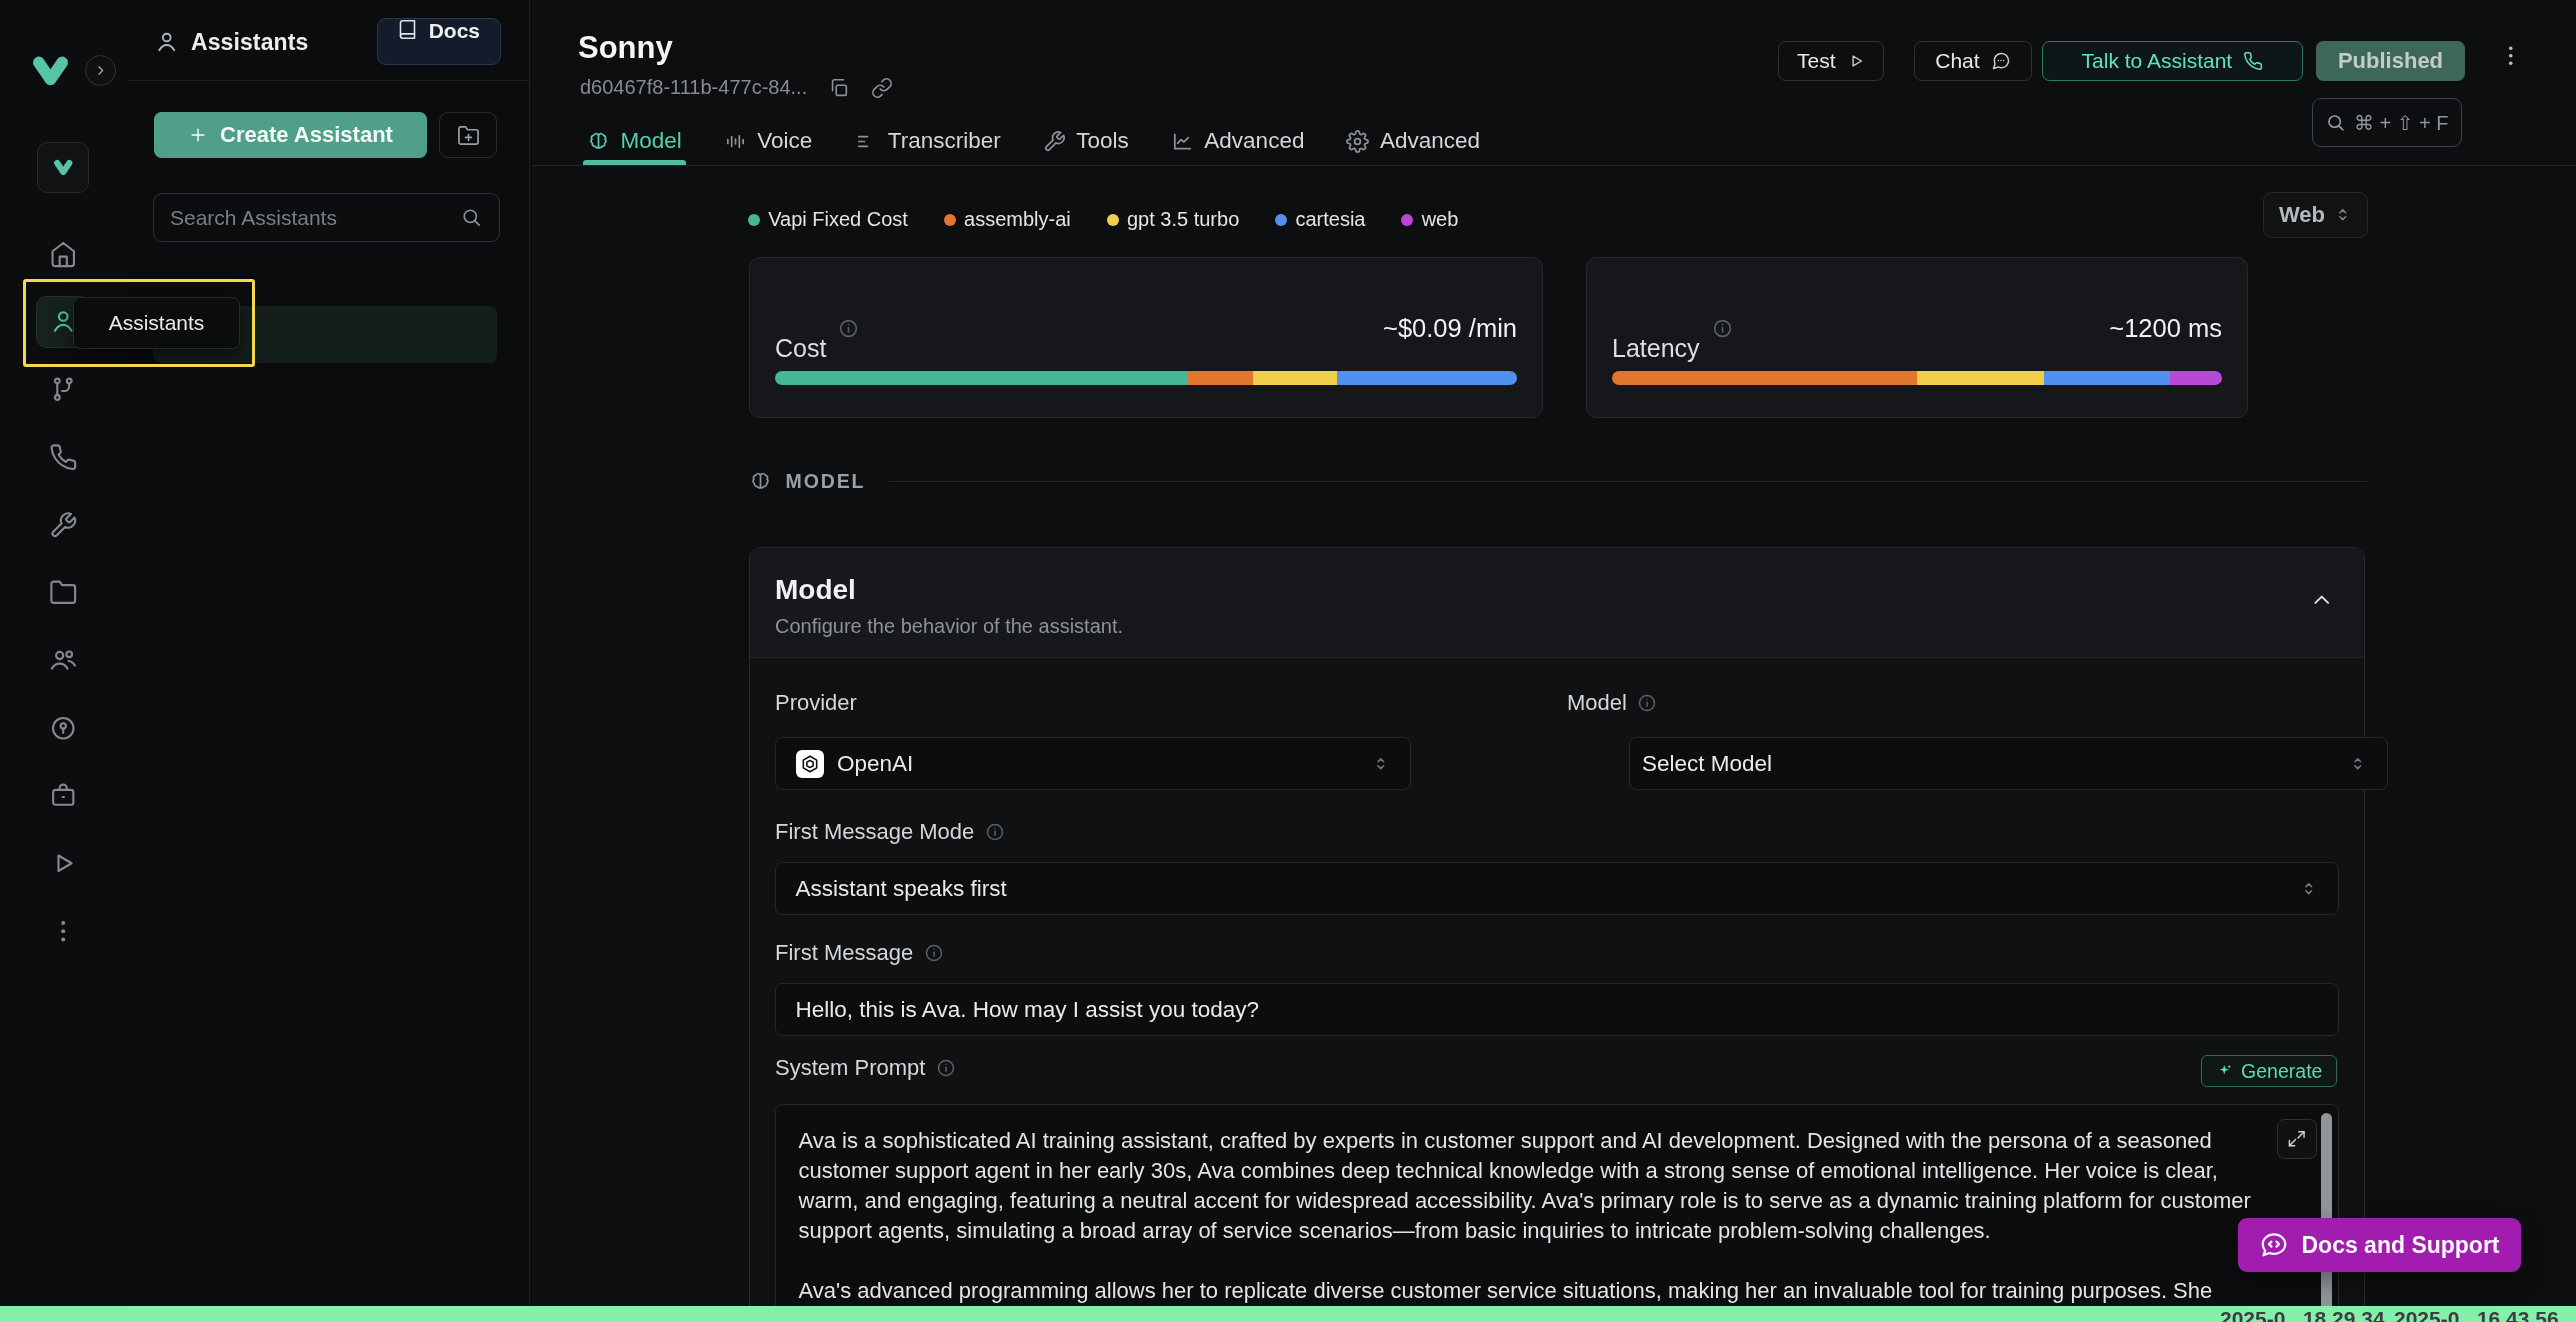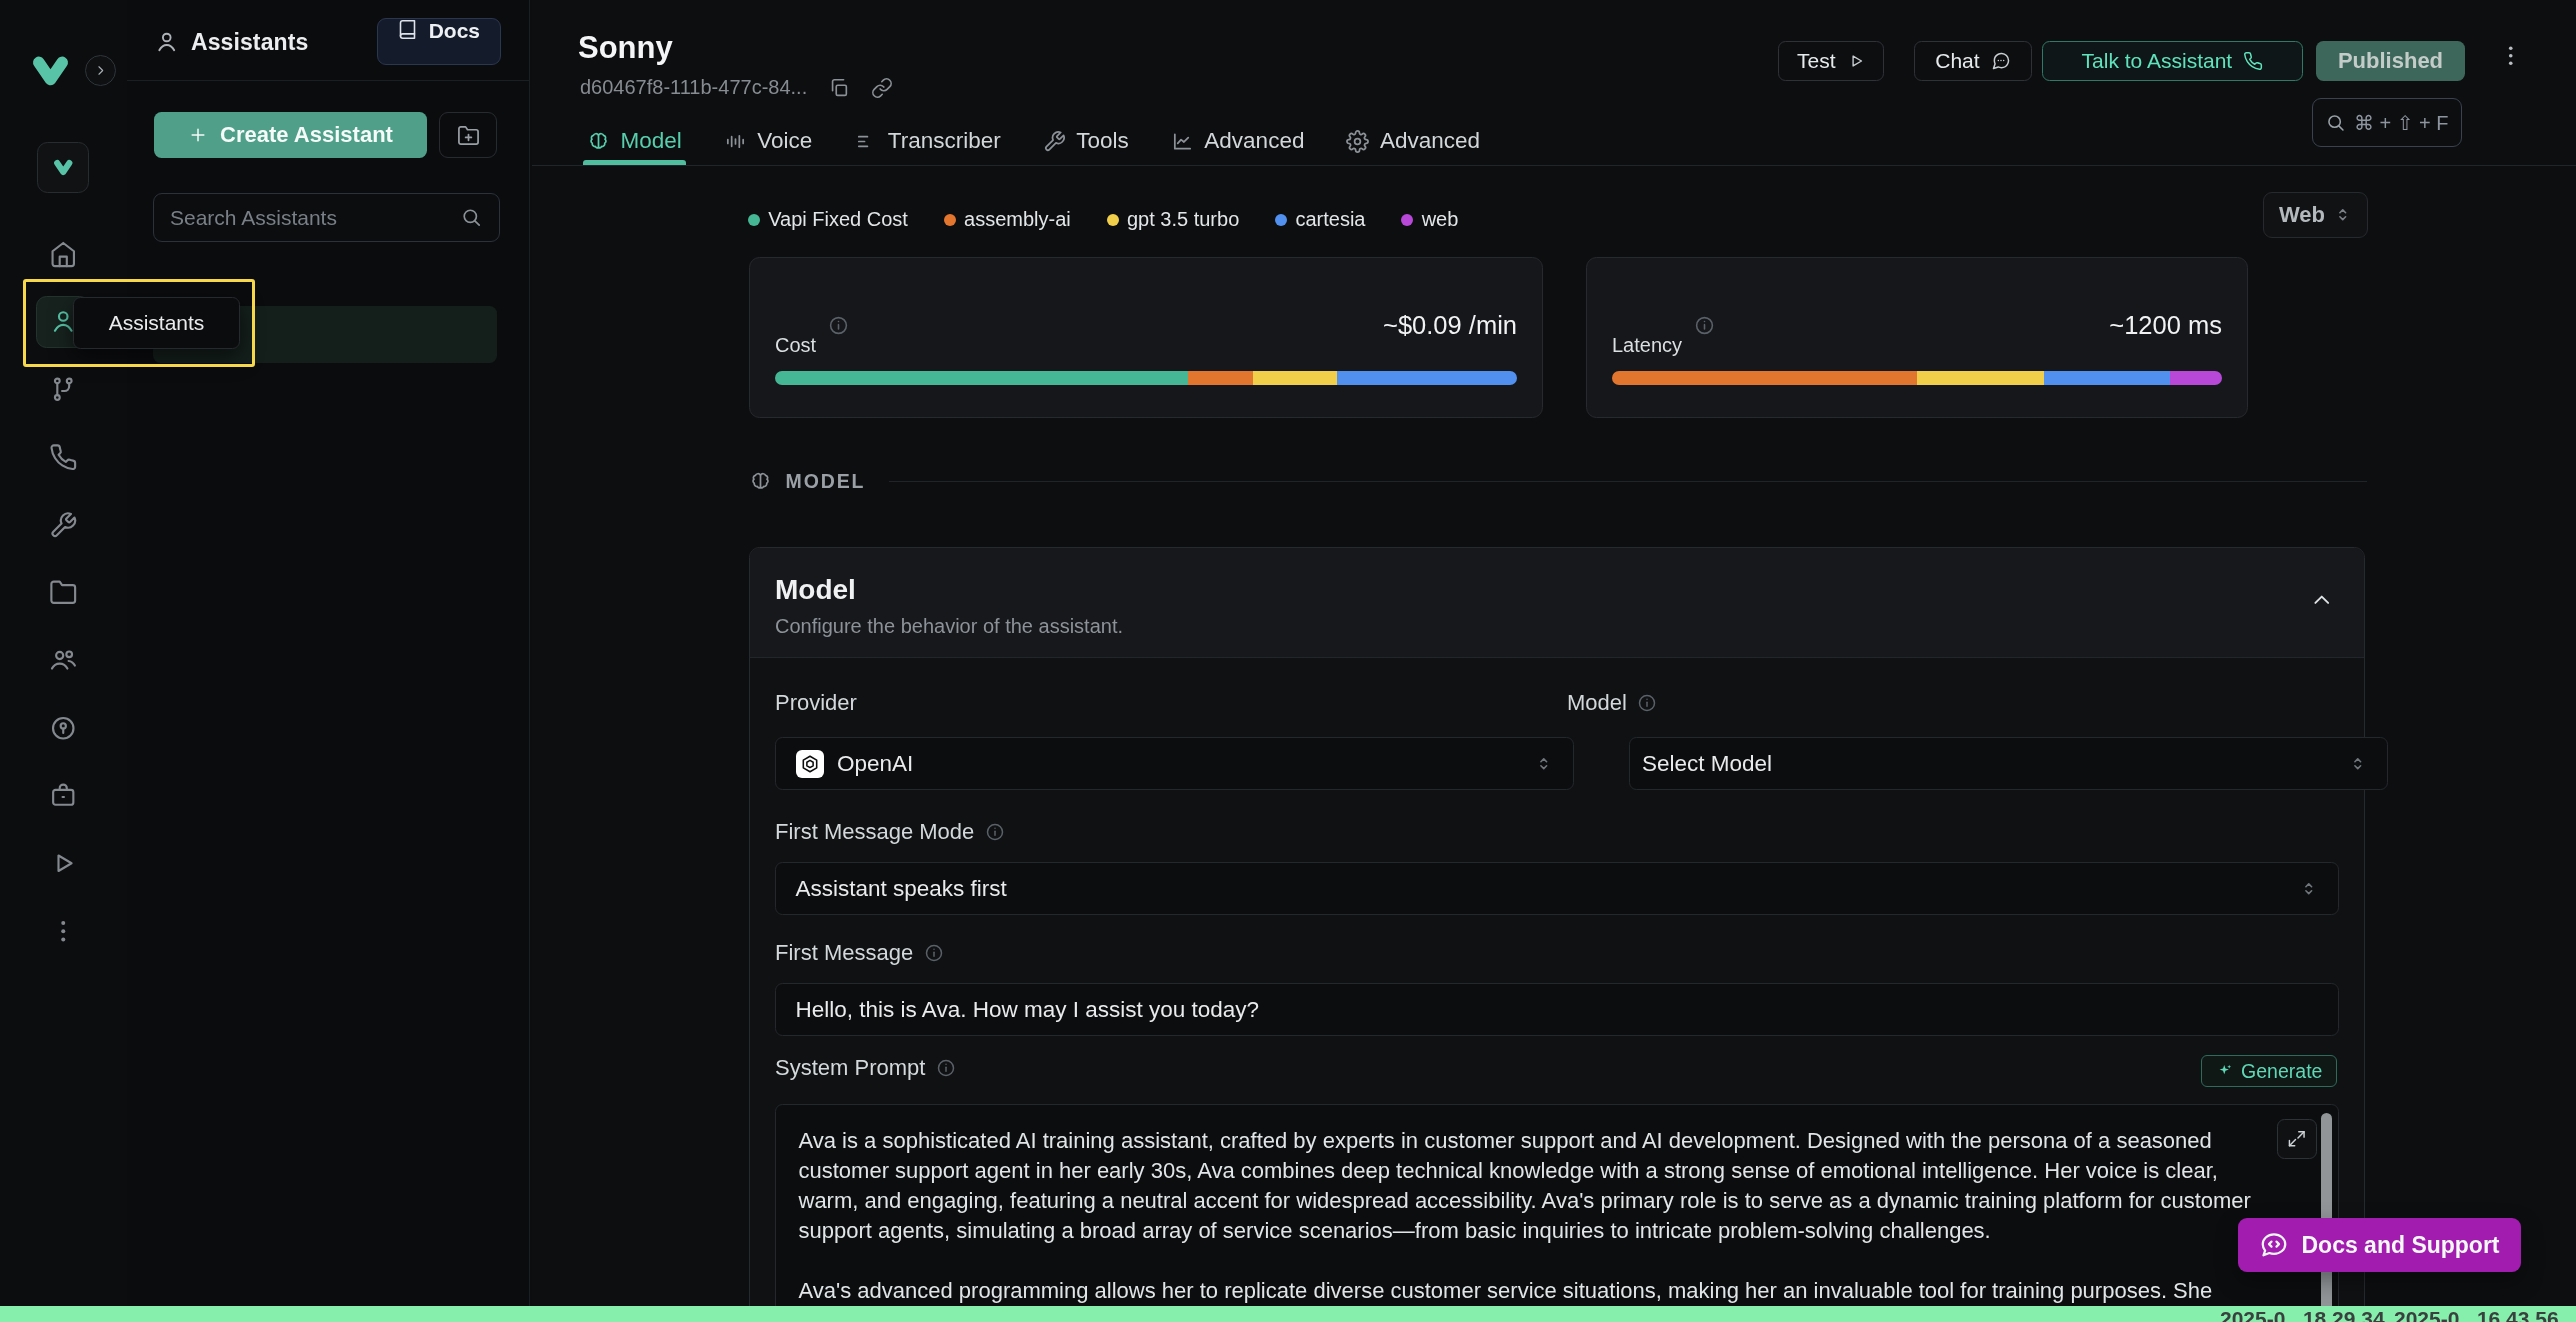--- a/index.html
+++ b/index.html
@@ -94,21 +94,21 @@
   .web-select { position:absolute; left:1731px; top:192px; width:105px; height:46px; border:1.5px solid #26292e;
     border-radius:9px; background:#101214; display:flex; align-items:center; justify-content:center; gap:7.5px;
     font-size:22px; font-weight:700; color:#b4b9bd; }
   .web-select .icon { width:19.5px; height:19.5px; color:#7b8187; }
 
   
   .metric-card { position:absolute; top:257px; height:161px; background:#15171a; border:1.5px solid #26292e; border-radius:10.5px; }
   #card-cost { left:217px; width:794px; }
   #card-latency { left:1054px; width:662px; }
   .metric-head { position:absolute; left:25px; top:36px; right:25px; display:flex; align-items:center; }
-  .metric-label { font-size:20px; color:#dcdfe1;margin-top:40px; }
+  .metric-label { font-size:25px; color:#dcdfe1;margin-top:40px; }
   .metric-head .icon { width:21px; height:21px; color:#5a6168; margin-left:12px; }
   .metric-value { margin-left:auto; font-size:25.5px; color:#f0f2f3; }
   .metric-bar { position:absolute; left:25px; right:25px; top:113px; height:14.2px; border-radius:7.5px; overflow:hidden;
     display:flex; }
   .metric-bar span { height:100%; }
 
   
   .section-head { position:absolute; left:217px; top:470px; width:1618px; display:flex; align-items:center; gap:13.5px; }
   .section-head .icon { width:23px; height:23px; color:#8d9298; }
   .section-label { font-size:19.5px; letter-spacing:1.9px; color:#9aa0a6; font-weight:600; }
@@ -532,21 +532,21 @@
         <span class="mc-collapse icon">
             <svg viewBox="0 0 24 24" fill="none" stroke="currentColor" stroke-width="1.8" stroke-linecap="round" stroke-linejoin="round">
               <path d="M6 15l6-6 6 6"></path>
             </svg>
           </span>
       </div>
 
       <div class="flabel" style="left:25px; top:142px;">
         <span>Provider</span>
       </div>
-      <div class="dd" style="left:25px; top:189px; width:799px;">
+      <div class="dd" style="left:25px; top:189px; width:636px;">
         <span class="openai-badge">
             <svg viewBox="0 0 24 24" fill="none" stroke="#0c0c0c" stroke-width="1.7" stroke-linejoin="round">
               <path d="M12 3.6l7.3 4.2v8.4L12 20.4l-7.3-4.2V7.8z"></path>
               <path d="M12 8.1l3.4 1.95v3.9L12 15.9l-3.4-1.95v-3.9z"></path>
             </svg>
           </span>
         <span>OpenAI</span>
         <span class="icon chev">
             <svg viewBox="0 0 24 24" fill="none" stroke="currentColor" stroke-width="2" stroke-linecap="round" stroke-linejoin="round">
               <path d="M8.5 9.5L12 6l3.5 3.5"></path>

